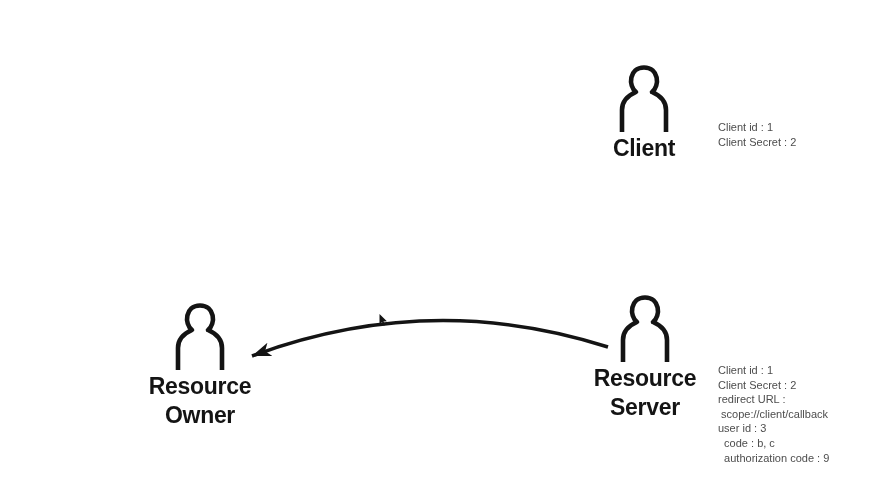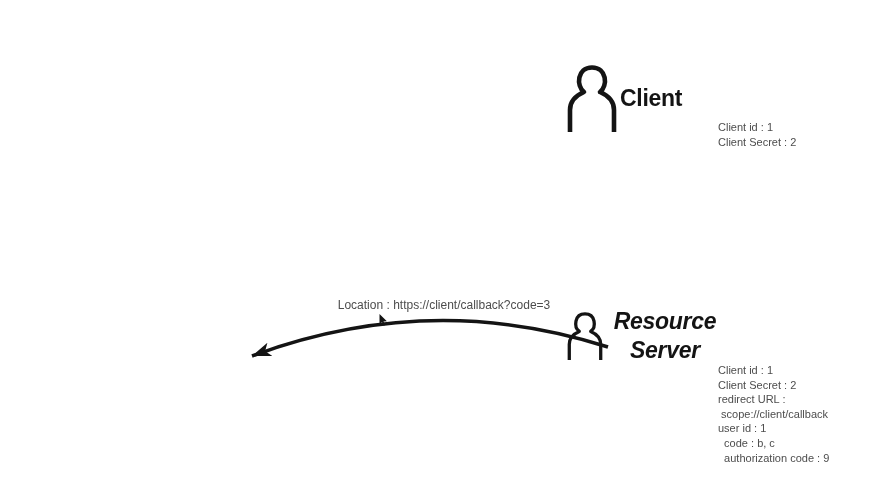--- a/index.html
+++ b/index.html
@@ -15,37 +15,37 @@
   }
   .canvas {
     position: relative;
     width: 871px; height: 488px;
     background: #ffffff;
   }
   .actor {
     position: absolute;
     width: 160px;
     display: flex;
-    flex-direction: row;
+    flex-direction: column;
     align-items: center;
     color: var(--ink);
   }
   .actor svg.person { display: block; }
   .actor-label {
     margin-top: 2px;
     font-size: 23px;
     font-weight: 700;
     line-height: 29px;
     text-align: center;
     color: var(--ink);
     letter-spacing: -0.3px;
   }
   .actor.client        { left: 564px; top: 62px;  }
   .actor.resource-owner  { left: 120px; top: 300px; }
-  .actor.resource-server { left: 565px; top: 300px; font-style: italic; }
+  .actor.resource-server { left: 565px; top: 292px; }
 
   .notes {
     position: absolute;
     font-size: 11px;
     line-height: 14.6px;
     color: var(--note);
     white-space: pre;
   }
   .notes.client-notes { left: 718px; top: 120px; }
   .notes.server-notes { left: 718px; top: 363px; }
@@ -78,38 +78,43 @@
 
   <svg class="arrow-layer" viewBox="0 0 871 488" xmlns="http://www.w3.org/2000/svg">
     <defs>
       <marker id="arrowhead" markerUnits="userSpaceOnUse" markerWidth="22" markerHeight="18" refX="19" refY="8" orient="auto">
         <path d="M0,1 L19,8 L0,15 L5,8 Z" fill="currentColor"></path>
       </marker>
     </defs>
     <path d="M 608 347 Q 430 290 252 356" fill="none" stroke="currentColor" stroke-width="3.5" marker-end="url(#arrowhead)"></path>
   </svg>
 
-  <div class="arrow-label">Location : https://client/callback?code=3</div>
 
   <svg class="cursor" width="9" height="13" viewBox="0 0 9 13" xmlns="http://www.w3.org/2000/svg">
     <path d="M0.5,0 L0.5,10.4 L3,8.1 L4.6,11.8 L6.1,11.1 L4.5,7.6 L7.9,7.3 Z" fill="currentColor"></path>
   </svg>
 
   <div class="actor client">
     <svg class="person" width="56" height="70" viewBox="0 0 56 70" xmlns="http://www.w3.org/2000/svg">
       <path d="M 6 70 L 6 48 C 6 38 13 33 20 30 C 12 24 13 5.5 28 5.5 C 43 5.5 44 24 36 30 C 43 33 50 38 50 48 L 50 70" fill="none" stroke="currentColor" stroke-width="4.6" stroke-linejoin="round"></path>
     </svg>
     <div class="actor-label">Client</div>
   </div>
 
   <div class="notes client-notes"><div>Client id : 1</div><div>Client Secret : 2</div></div>
 
+  <div class="actor resource-owner">
+    <svg class="person" width="56" height="70" viewBox="0 0 56 70" xmlns="http://www.w3.org/2000/svg">
+      <path d="M 6 70 L 6 48 C 6 38 13 33 20 30 C 12 24 13 5.5 28 5.5 C 43 5.5 44 24 36 30 C 43 33 50 38 50 48 L 50 70" fill="none" stroke="currentColor" stroke-width="4.6" stroke-linejoin="round"></path>
+    </svg>
+    <div class="actor-label" style="max-width:120px;">Resource Owner</div>
+  </div>
 
   <div class="actor resource-server">
     <svg class="person" width="56" height="70" viewBox="0 0 56 70" xmlns="http://www.w3.org/2000/svg">
       <path d="M 6 70 L 6 48 C 6 38 13 33 20 30 C 12 24 13 5.5 28 5.5 C 43 5.5 44 24 36 30 C 43 33 50 38 50 48 L 50 70" fill="none" stroke="currentColor" stroke-width="4.6" stroke-linejoin="round"></path>
     </svg>
     <div class="actor-label" style="max-width:120px;">Resource Server</div>
   </div>
 
-  <div class="notes server-notes"><div>Client id : 1</div><div>Client Secret : 2</div><div>redirect URL :</div><div> scope://client/callback</div><div>user id : 1</div><div>  code : b, c</div><div>  authorization code : 9</div></div>
+  <div class="notes server-notes"><div>Client id : 1</div><div>Client Secret : 2</div><div>redirect URL :</div><div> scope://client/callback</div><div>user id : 3</div><div>  code : b, c</div><div>  authorization code : 9</div></div>
 
 </div>
 
 </body></html>

